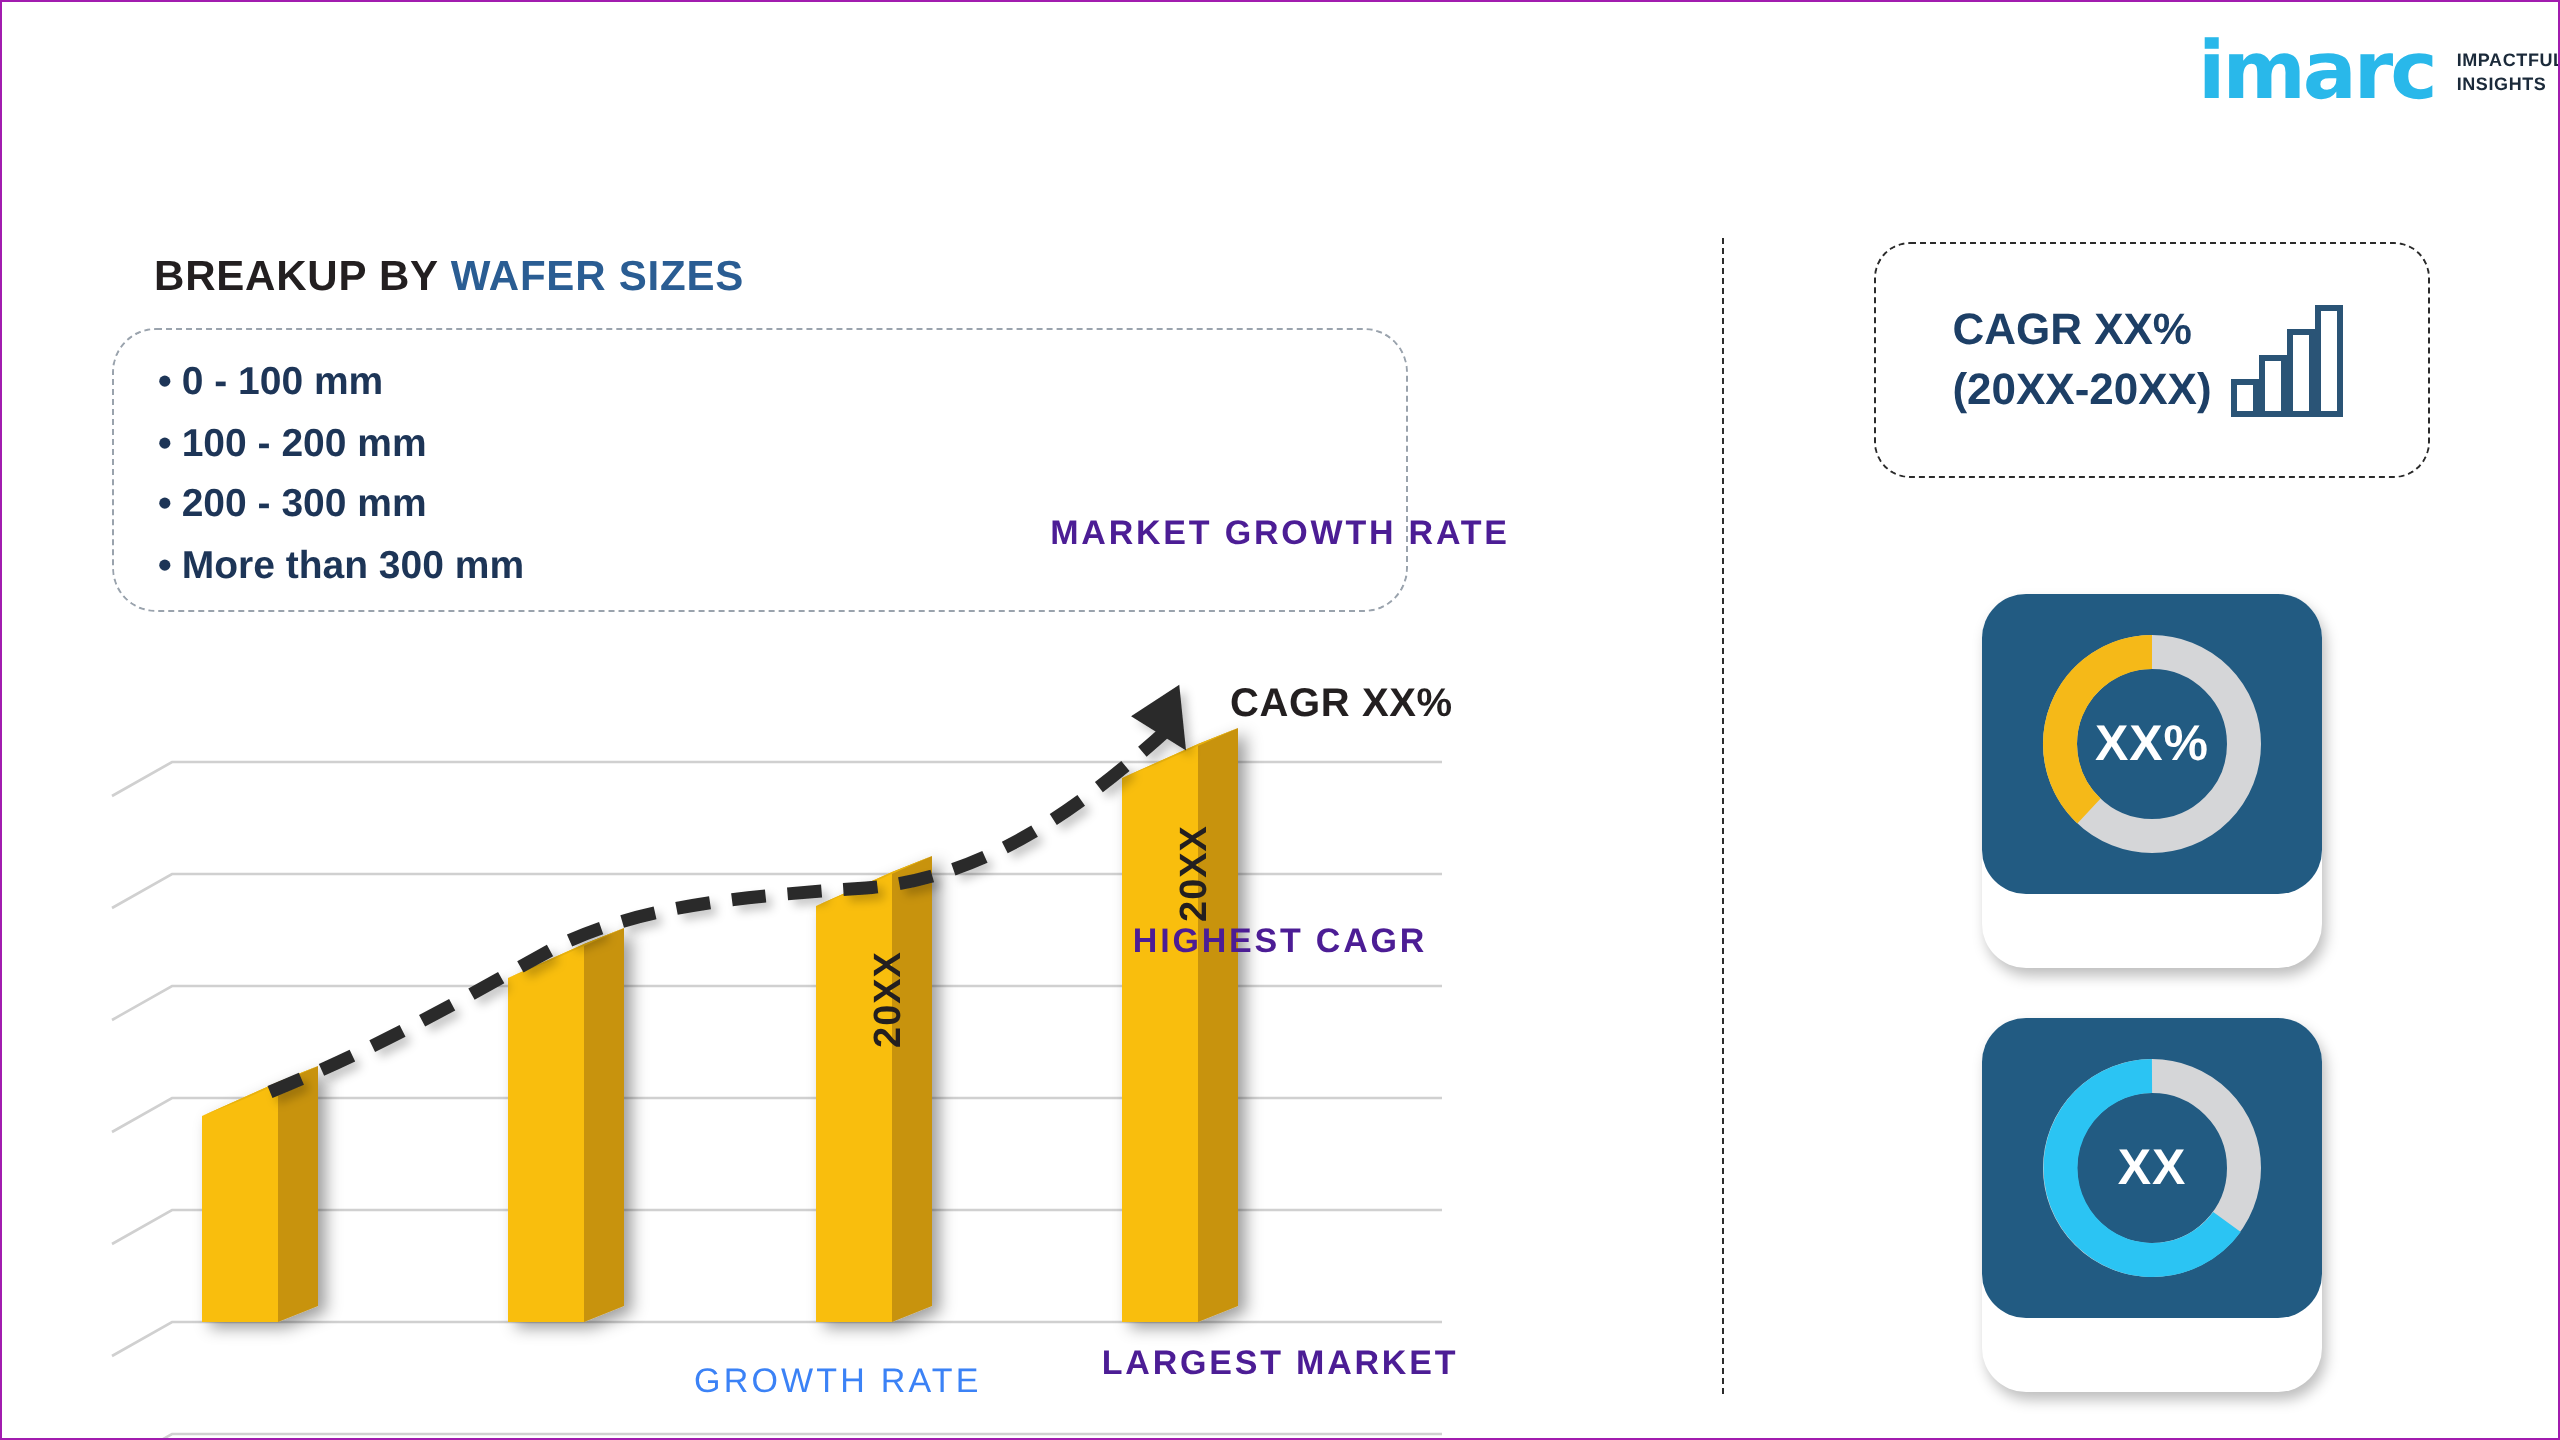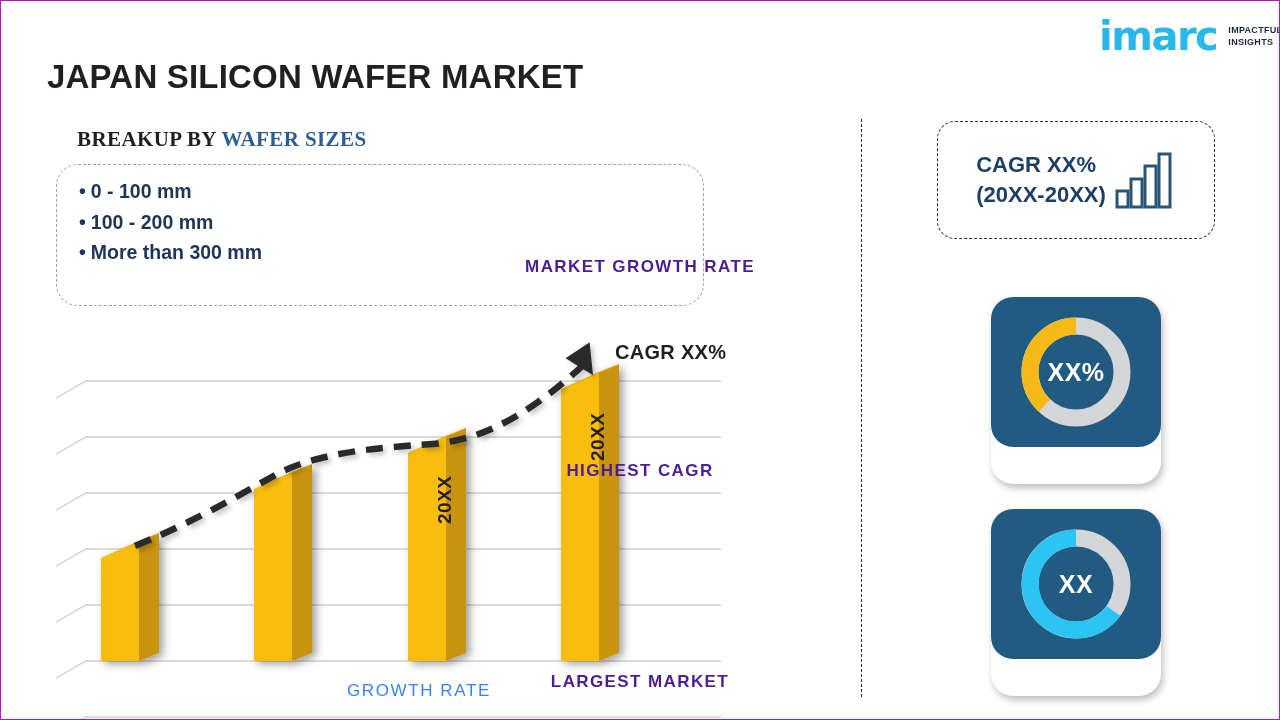--- a/index.html
+++ b/index.html
@@ -64,21 +64,20 @@
     white-space: nowrap;
   }
   #subtitle {
     position: absolute;
     left: 76px;
     top: 126px;
     font-size: 21px;
     font-weight: bold;
     letter-spacing: 0.4px;
     white-space: nowrap;
-    font-family: Liberation Serif, serif;
   }
   .sub-dark { color: #231f20; }
   .sub-blue { color: #2a5d93; }
 
   
   #bullet-box {
     position: absolute;
     left: 55px;
     top: 163px;
     width: 648px;
@@ -216,31 +215,33 @@
 
   <div id="logo">
     <span id="logo-mark">imarc</span>
     <div id="logo-divider"></div>
     <div>
       <div id="logo-tag">IMPACTFUL</div>
       <div id="logo-tag">INSIGHTS</div>
     </div>
   </div>
 
-  <div id="page-title">JAPAN SILICON WAFER MARKET</div>
   <div id="subtitle">
     <span class="sub-dark">BREAKUP BY </span><span class="sub-blue">WAFER SIZES</span>
   </div>
 
   <div id="bullet-box">
     <div class="bullet-item">
       <span class="bullet-dot">•</span><span>0 - 100 mm</span>
     </div>
     <div class="bullet-item">
       <span class="bullet-dot">•</span><span>100 - 200 mm</span>
+    </div>
+    <div class="bullet-item">
+      <span class="bullet-dot">•</span><span>200 - 300 mm</span>
     </div>
     <div class="bullet-item">
       <span class="bullet-dot">•</span><span>More than 300 mm</span>
     </div>
   </div>
 
   <div id="chart">
     <svg width="760" height="395" viewBox="0 0 760 395">
       <defs>
         <filter id="barshadow" x="-40%" y="-20%" width="200%" height="160%">

